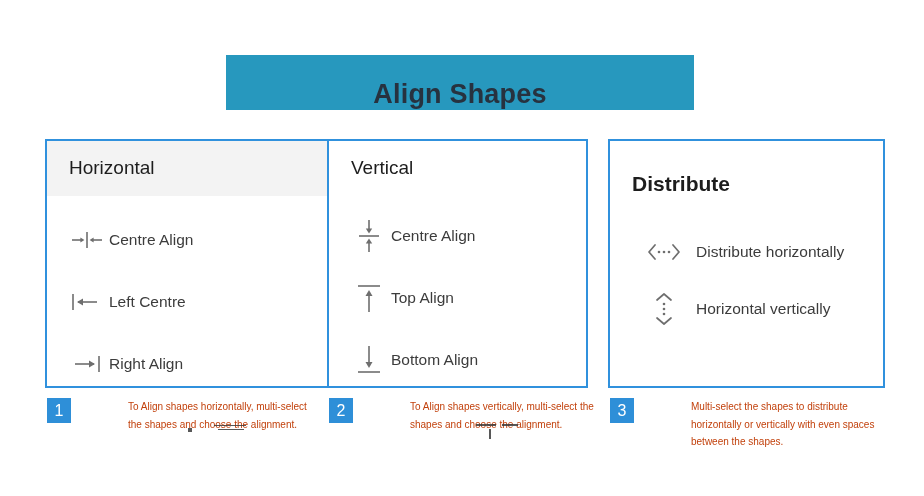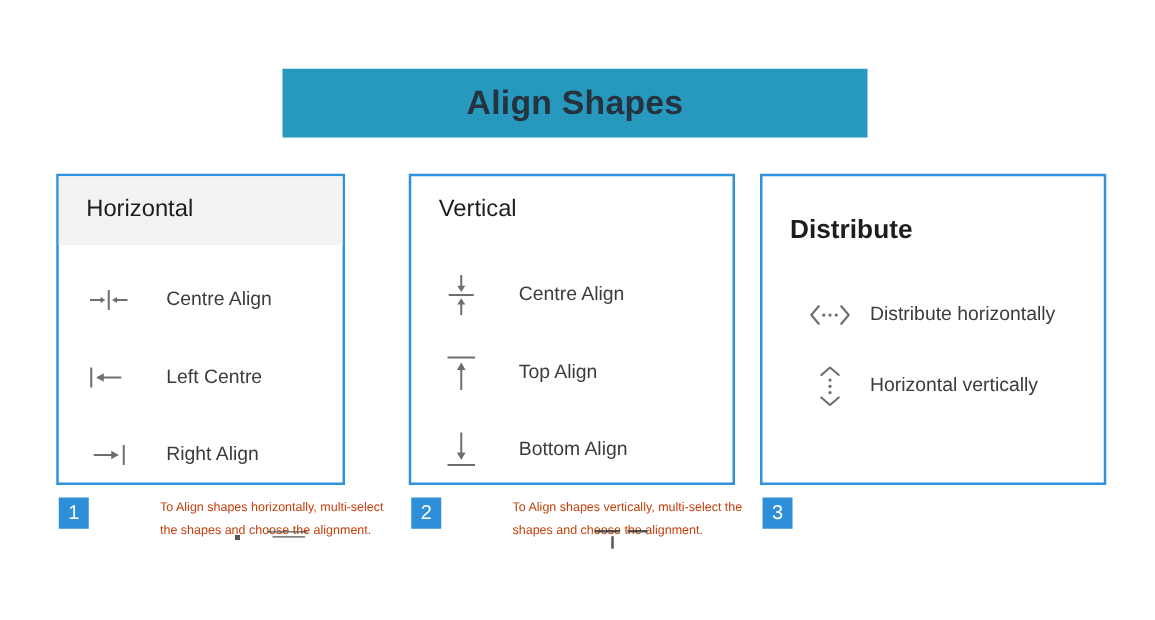--- a/index.html
+++ b/index.html
@@ -17,40 +17,40 @@
 
   
   #title-banner {
     position: absolute;
     left: 226px;
     top: 55px;
     width: 468px;
     height: 55px;
     background: #2798be;
     display: flex;
-    align-items: center;
+    align-items: flex-end;
     justify-content: center;
   }
   #title-banner .title-text {
     font-size: 27px;
     font-weight: bold;
     color: #27323f;
     letter-spacing: 0.2px;
   }
 
   
   .card {
     position: absolute;
     top: 139px;
     height: 249px;
     background: #ffffff;
     border: 2px solid #3091dd;
     box-sizing: border-box;
   }
-  #card-horizontal { left: 45px;  width: 231px; text-align: center; }
+  #card-horizontal { left: 45px;  width: 284px; text-align: center; }
   #card-vertical   { left: 327px; width: 261px; text-align: center; }
   #card-distribute { left: 608px; width: 277px; }
 
   .card-header-band {
     position: absolute;
     left: 0;
     top: 0;
     right: 0;
     height: 55px;
     background: #f3f3f3;
@@ -89,21 +89,21 @@
     min-width: 44px;
     height: 38px;
     display: flex;
     align-items: center;
     justify-content: center;
   }
   .row-label {
     font-size: 15.5px;
     color: #3c3c3c;
     white-space: nowrap;
-    margin-left: 24px;
+    margin-left: 0;
   }
   #card-distribute .row-label { margin-left: 10px; }
 
   
   .caption {
     position: absolute;
     top: 398px;
     display: flex;
     align-items: flex-start;
   }
@@ -305,13 +305,16 @@
   <div class="caption-text">
     <span>To Align shapes vertically, multi-select the shapes and choose the alignment.</span>
     <span class="artifact" id="art-4"></span>
     <span class="artifact" id="art-5"></span>
     <span class="artifact" id="art-6"></span>
   </div>
 </div>
 
 <div class="caption" id="caption-3">
   <div class="caption-badge">3</div>
+  <div class="caption-text">
+    <span>Multi-select the shapes to distribute horizontally or vertically with even spaces between the shapes.</span>
+  </div>
 </div>
 
 </body></html>

